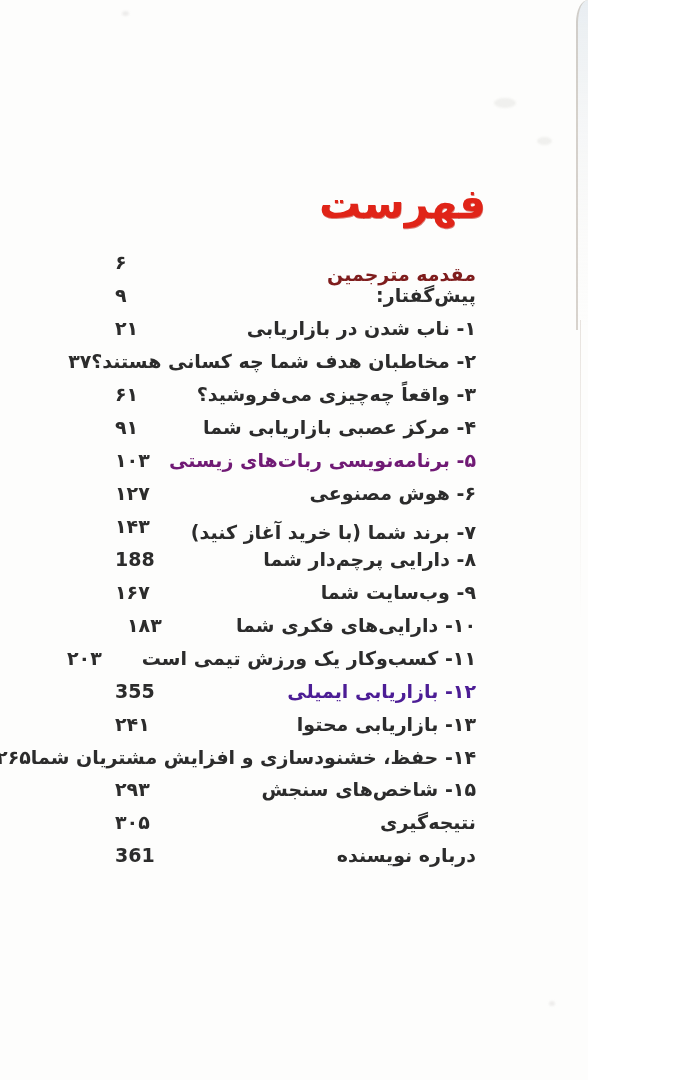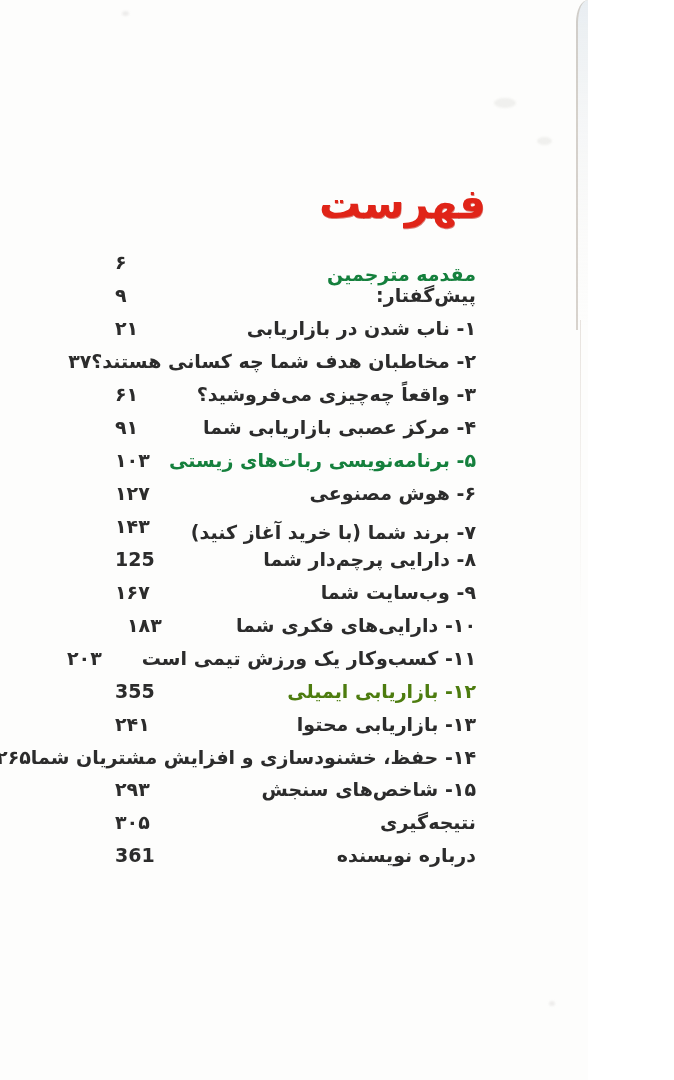--- a/index.html
+++ b/index.html
@@ -104,21 +104,21 @@
   <div class="smudge s1"></div>
   <div class="smudge s2"></div>
   <div class="smudge s3"></div>
   <div class="smudge s4"></div>
   <div class="smudge s5"></div>
 
   <div class="page-title" style="color: rgb(224, 36, 24);">فهرست</div>
 
   <div class="toc">
     <div class="toc-row">
-      <span class="toc-label" style="color: #15803d; margin-top: 24px;">مقدمه مترجمین</span>
+      <span class="toc-label" style="color: #7f1d1d; margin-top: 24px;">مقدمه مترجمین</span>
       <span class="toc-page" style="color: rgb(44, 44, 44);">۶</span>
     </div>
 
     <div class="toc-row">
       <span class="toc-label" style="color: rgb(44, 44, 44);">پیش‌گفتار:</span>
       <span class="toc-page" style="color: rgb(44, 44, 44);">۹</span>
     </div>
 
     <div class="toc-row">
       <span class="toc-label" style="color: rgb(44, 44, 44);">۱- ناب شدن در بازاریابی</span>
@@ -134,56 +134,56 @@
       <span class="toc-label" style="color: rgb(44, 44, 44);">۳- واقعاً چه‌چیزی می‌فروشید؟</span>
       <span class="toc-page" style="color: rgb(44, 44, 44);">۶۱</span>
     </div>
 
     <div class="toc-row">
       <span class="toc-label" style="color: rgb(44, 44, 44);">۴- مرکز عصبی بازاریابی شما</span>
       <span class="toc-page" style="color: rgb(44, 44, 44);">۹۱</span>
     </div>
 
     <div class="toc-row">
-      <span class="toc-label" style="color: #15803d;">۵- برنامه‌نویسی ربات‌های زیستی</span>
+      <span class="toc-label" style="color: #701a75;">۵- برنامه‌نویسی ربات‌های زیستی</span>
       <span class="toc-page" style="color: rgb(44, 44, 44);">۱۰۳</span>
     </div>
 
     <div class="toc-row">
       <span class="toc-label" style="color: rgb(44, 44, 44);">۶- هوش مصنوعی</span>
       <span class="toc-page" style="color: rgb(44, 44, 44);">۱۲۷</span>
     </div>
 
     <div class="toc-row">
       <span class="toc-label" style="color: rgb(44, 44, 44); margin-top: 12px;">۷- برند شما (با خرید آغاز کنید)</span>
       <span class="toc-page" style="color: rgb(44, 44, 44);">۱۴۳</span>
     </div>
 
     <div class="toc-row">
       <span class="toc-label" style="color: rgb(44, 44, 44);">۸- دارایی پرچم‌دار شما</span>
-      <span class="toc-page" style="color: rgb(44, 44, 44);">125</span>
+      <span class="toc-page" style="color: rgb(44, 44, 44);">188</span>
     </div>
 
     <div class="toc-row">
       <span class="toc-label" style="color: rgb(44, 44, 44);">۹- وب‌سایت شما</span>
       <span class="toc-page" style="color: rgb(44, 44, 44);">۱۶۷</span>
     </div>
 
     <div class="toc-row">
       <span class="toc-label" style="color: rgb(44, 44, 44);">۱۰- دارایی‌های فکری شما</span>
       <span class="toc-page" style="color: rgb(44, 44, 44); margin-left: 12px;">۱۸۳</span>
     </div>
 
     <div class="toc-row">
       <span class="toc-label" style="color: rgb(44, 44, 44); margin-left: 40px;">۱۱- کسب‌وکار یک ورزش تیمی است</span>
       <span class="toc-page" style="color: rgb(44, 44, 44);">۲۰۳</span>
     </div>
 
     <div class="toc-row">
-      <span class="toc-label" style="color: #4d7c0f;">۱۲- بازاریابی ایمیلی</span>
+      <span class="toc-label" style="color: #4c1d95;">۱۲- بازاریابی ایمیلی</span>
       <span class="toc-page" style="color: rgb(44, 44, 44);">355</span>
     </div>
 
     <div class="toc-row">
       <span class="toc-label" style="color: rgb(44, 44, 44);">۱۳- بازاریابی محتوا</span>
       <span class="toc-page" style="color: rgb(44, 44, 44);">۲۴۱</span>
     </div>
 
     <div class="toc-row">
       <span class="toc-label" style="color: rgb(44, 44, 44);">۱۴- حفظ، خشنودسازی و افزایش مشتریان شما</span>

